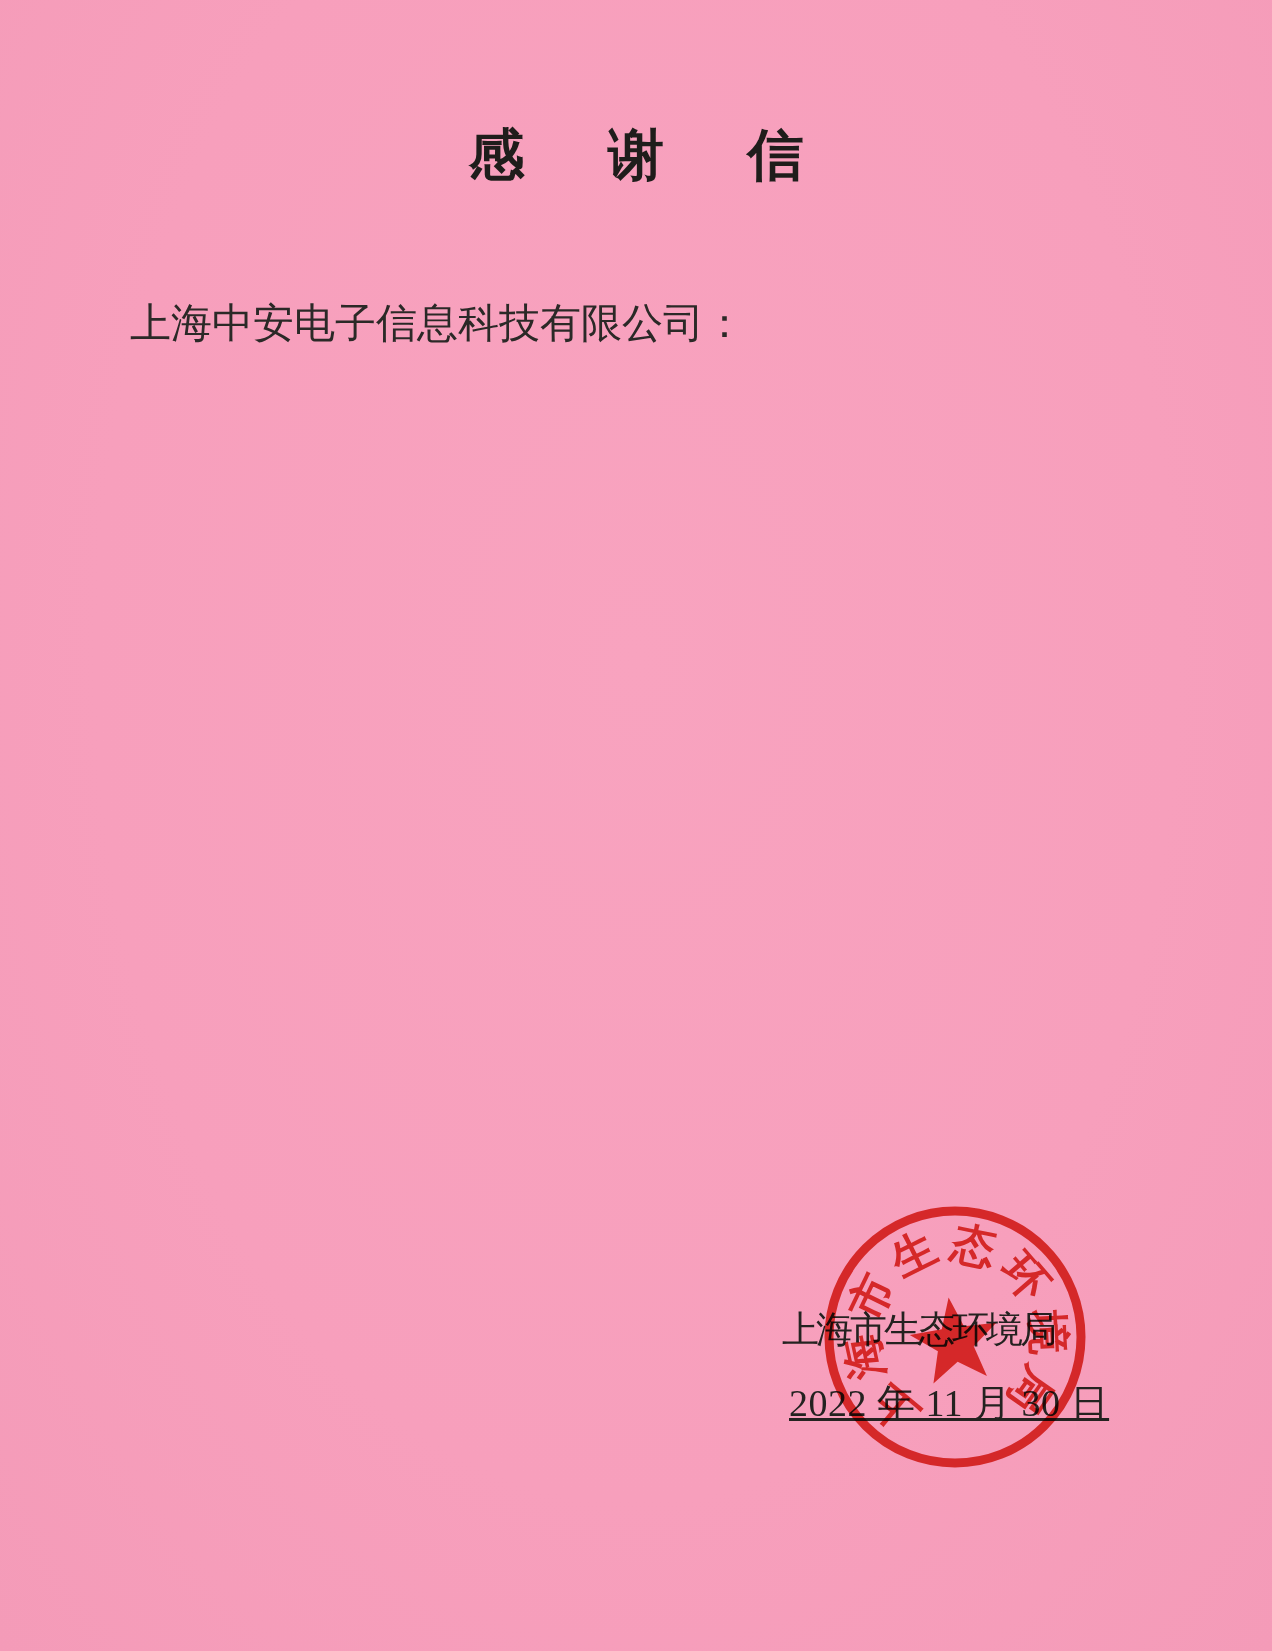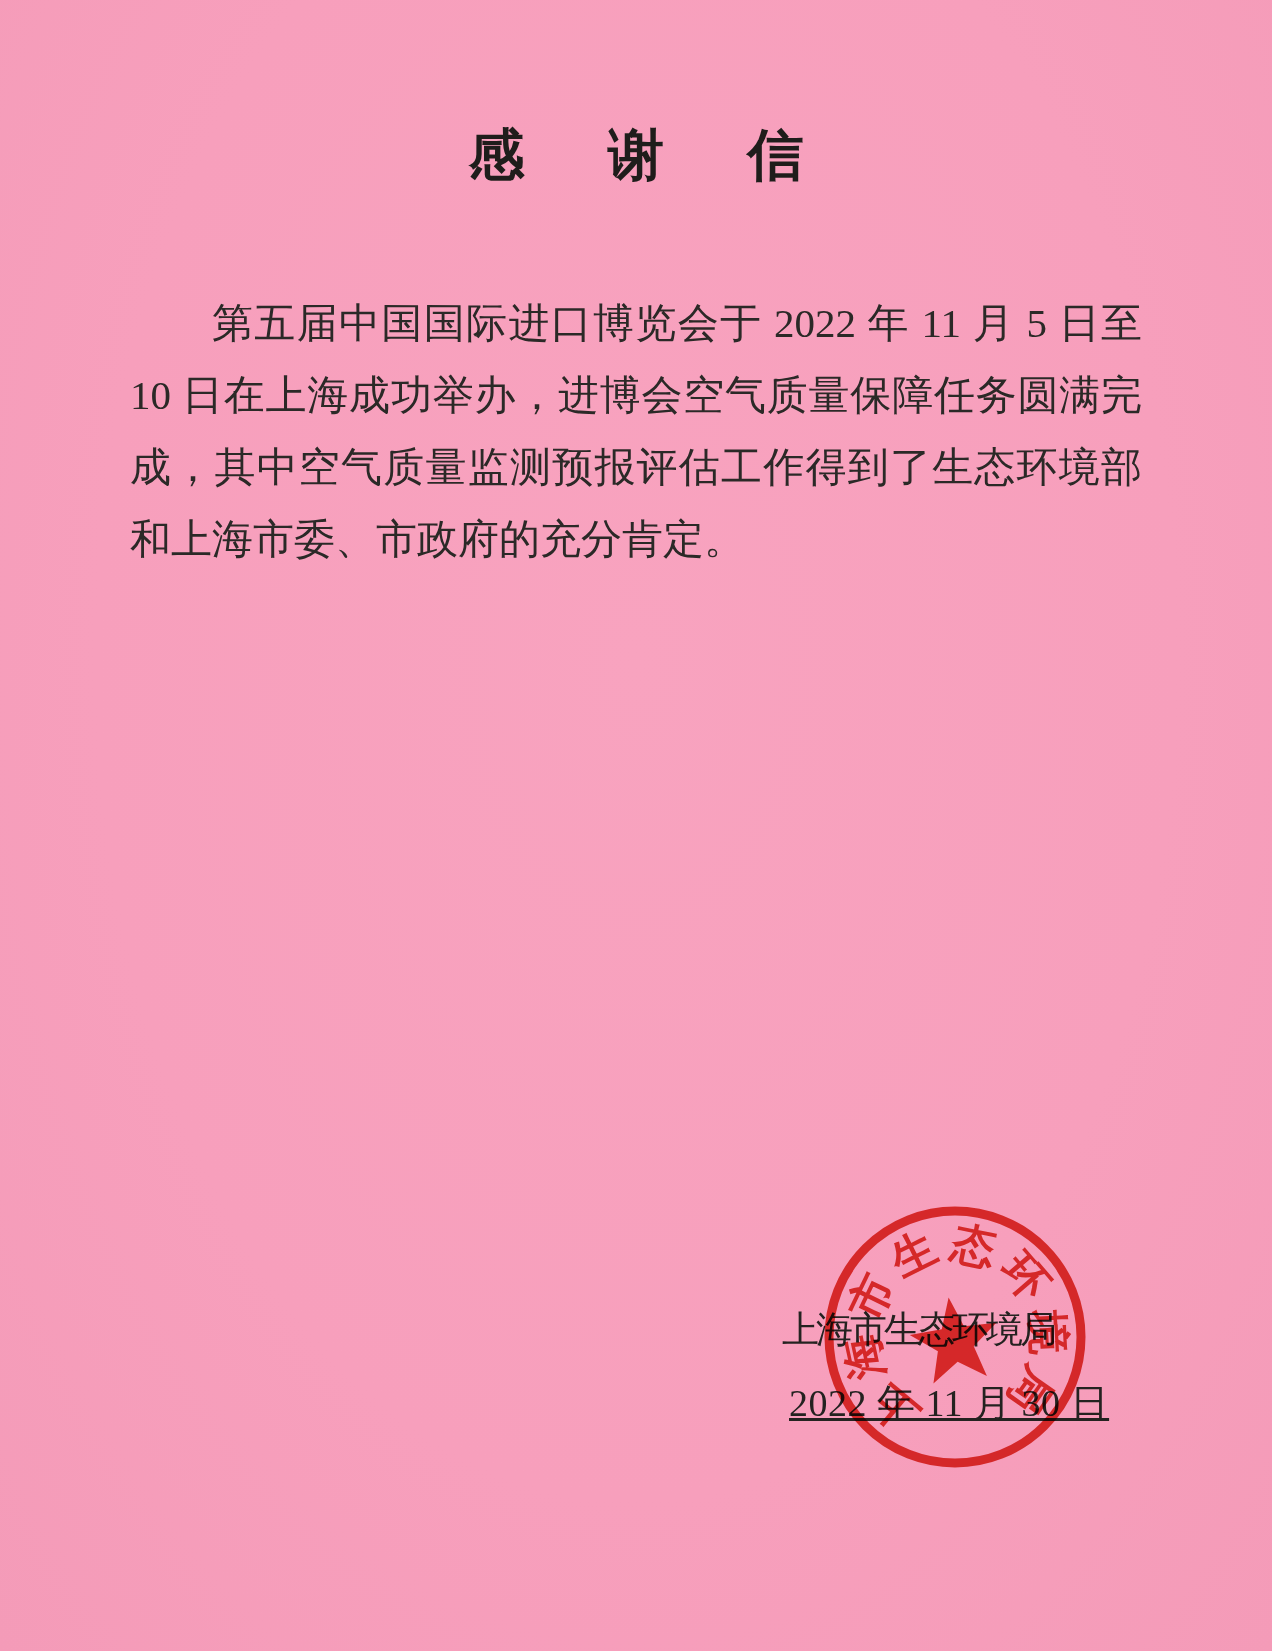--- a/index.html
+++ b/index.html
@@ -74,21 +74,21 @@
   }
 </style>
 </head>
 <body>
 
 <div class="paper">
 
   <h1 class="title">感 谢 信</h1>
 
   <div class="letter-body">
-    <p class="indented">第五届中国国际进口博览会于 2022 年 11 月 5 日至 10 日在上海成功举办，进博会空气质量保障任务圆满完成，其中空气质量监测预报评估工作得到了生态环境部和上海市委、市政府的充分肯定。</p>
+    <p>上海中安电子信息科技有限公司：</p>
   </div>
 
   <div class="signature">上海市生态环境局</div>
   <div class="letter-date">2022 年 11 月 30 日</div>
 
   <svg class="seal" viewBox="-136 -136 272 272" xmlns="http://www.w3.org/2000/svg" aria-hidden="true">
     <circle cx="0" cy="0" r="126" fill="none" stroke="#d92b21" stroke-width="9"></circle>
     <path fill="#d92b21" transform="translate(0,6) rotate(-8)" d="M0,-46 L11.2,-15.4 L43.7,-14.2 L18.1,5.9 L27,37.2 L0,19 L-27,37.2 L-18.1,5.9 L-43.7,-14.2 L-11.2,-15.4 Z"></path>
     <g>
         <text transform="rotate(-140) translate(0,-78)" text-anchor="middle">上</text>

